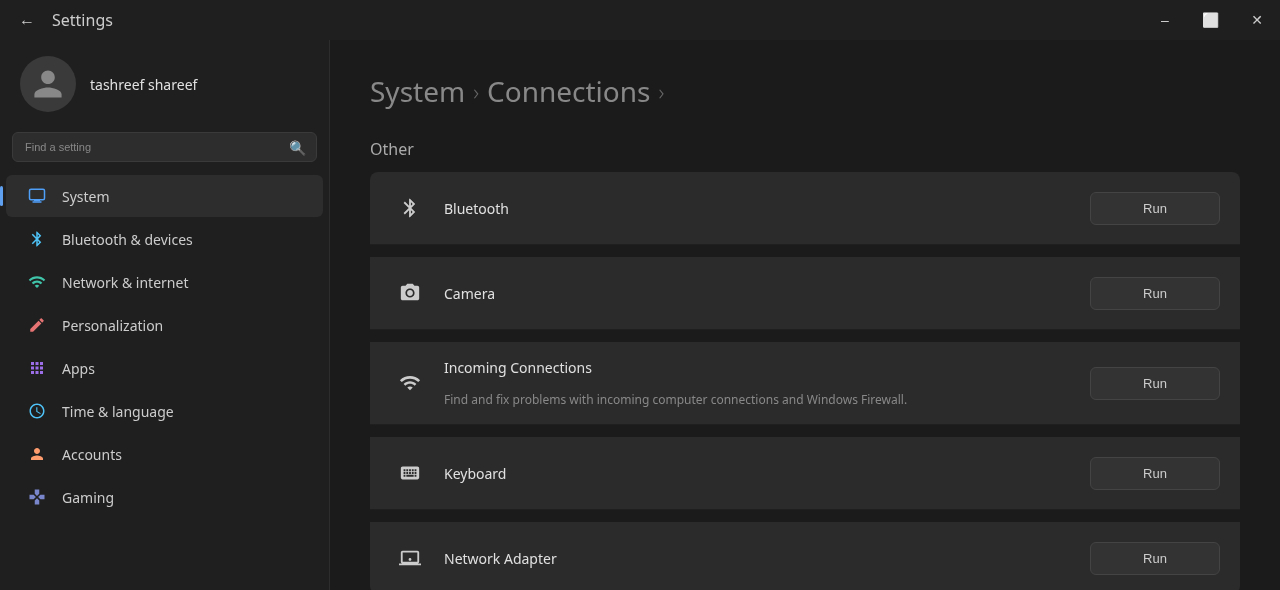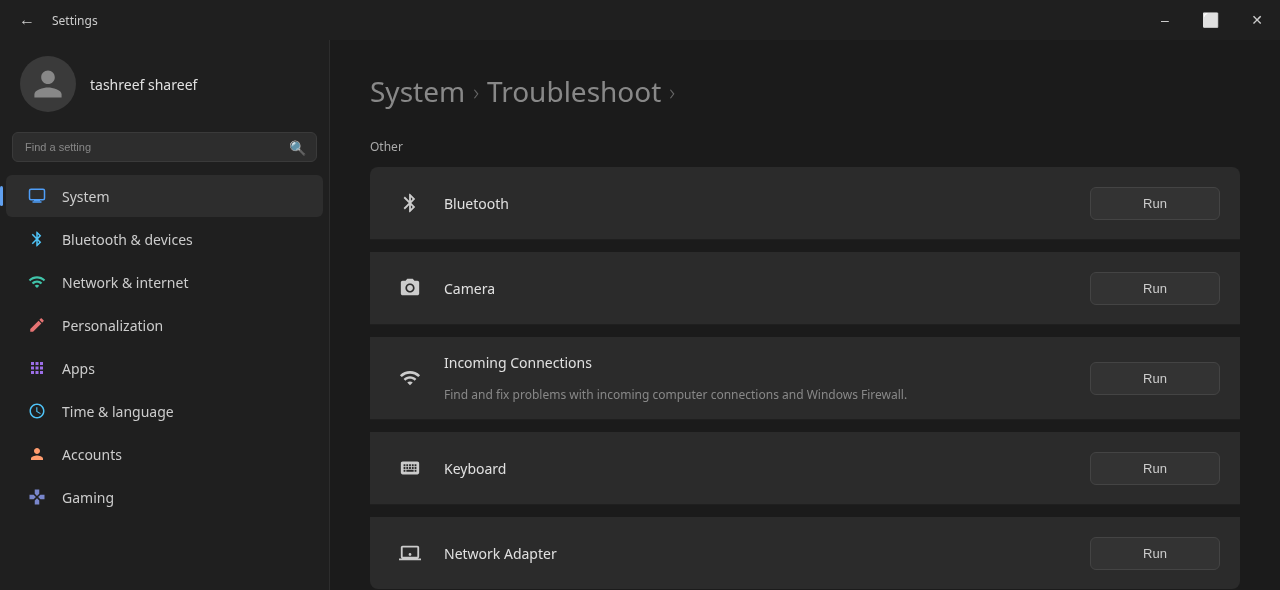--- a/index.html
+++ b/index.html
@@ -23,21 +23,21 @@
       background: #1f1f1f;
       padding: 0 0 0 12px;
       flex-shrink: 0;
     }
     .title-bar-left {
       display: flex;
       align-items: center;
       gap: 10px;
     }
     .title-bar-title {
-      font-size: 12px;
+      font-size: 16px;
       color: #cccccc;
     }
     .title-bar-controls {
       display: flex;
       align-items: center;
     }
     .title-bar-btn {
       width: 46px;
       height: 40px;
       display: flex;
@@ -207,21 +207,21 @@
       color: #666;
       font-size: 22px;
       font-weight: 300;
     }
     .breadcrumb-current {
       color: #ffffff;
       font-weight: 600;
     }
 
     .section-label {
-      font-size: 12px;
+      font-size: 16px;
       color: #aaaaaa;
       margin-bottom: 12px;
     }
 
     .troubleshooter-list {
       display: flex;
       flex-direction: column;
       gap: 12px;
       border-radius: 8px;
       overflow: hidden;
@@ -386,21 +386,21 @@
       </li>
 
     </ul>
   </div>
 
   <div class="main-content">
 
     <div class="breadcrumb">
       <span class="breadcrumb-part">System</span>
       <span class="breadcrumb-separator">›</span>
-      <span class="breadcrumb-part">Troubleshoot</span>
+      <span class="breadcrumb-part">Connections</span>
       <span class="breadcrumb-separator">›</span>
     </div>
 
     <div class="section-label">Other</div>
 
     <div class="troubleshooter-list">
 
       <div class="troubleshooter-item">
         <div class="item-icon">
           <svg width="22" height="22" viewBox="0 0 24 24" fill="#cccccc">

